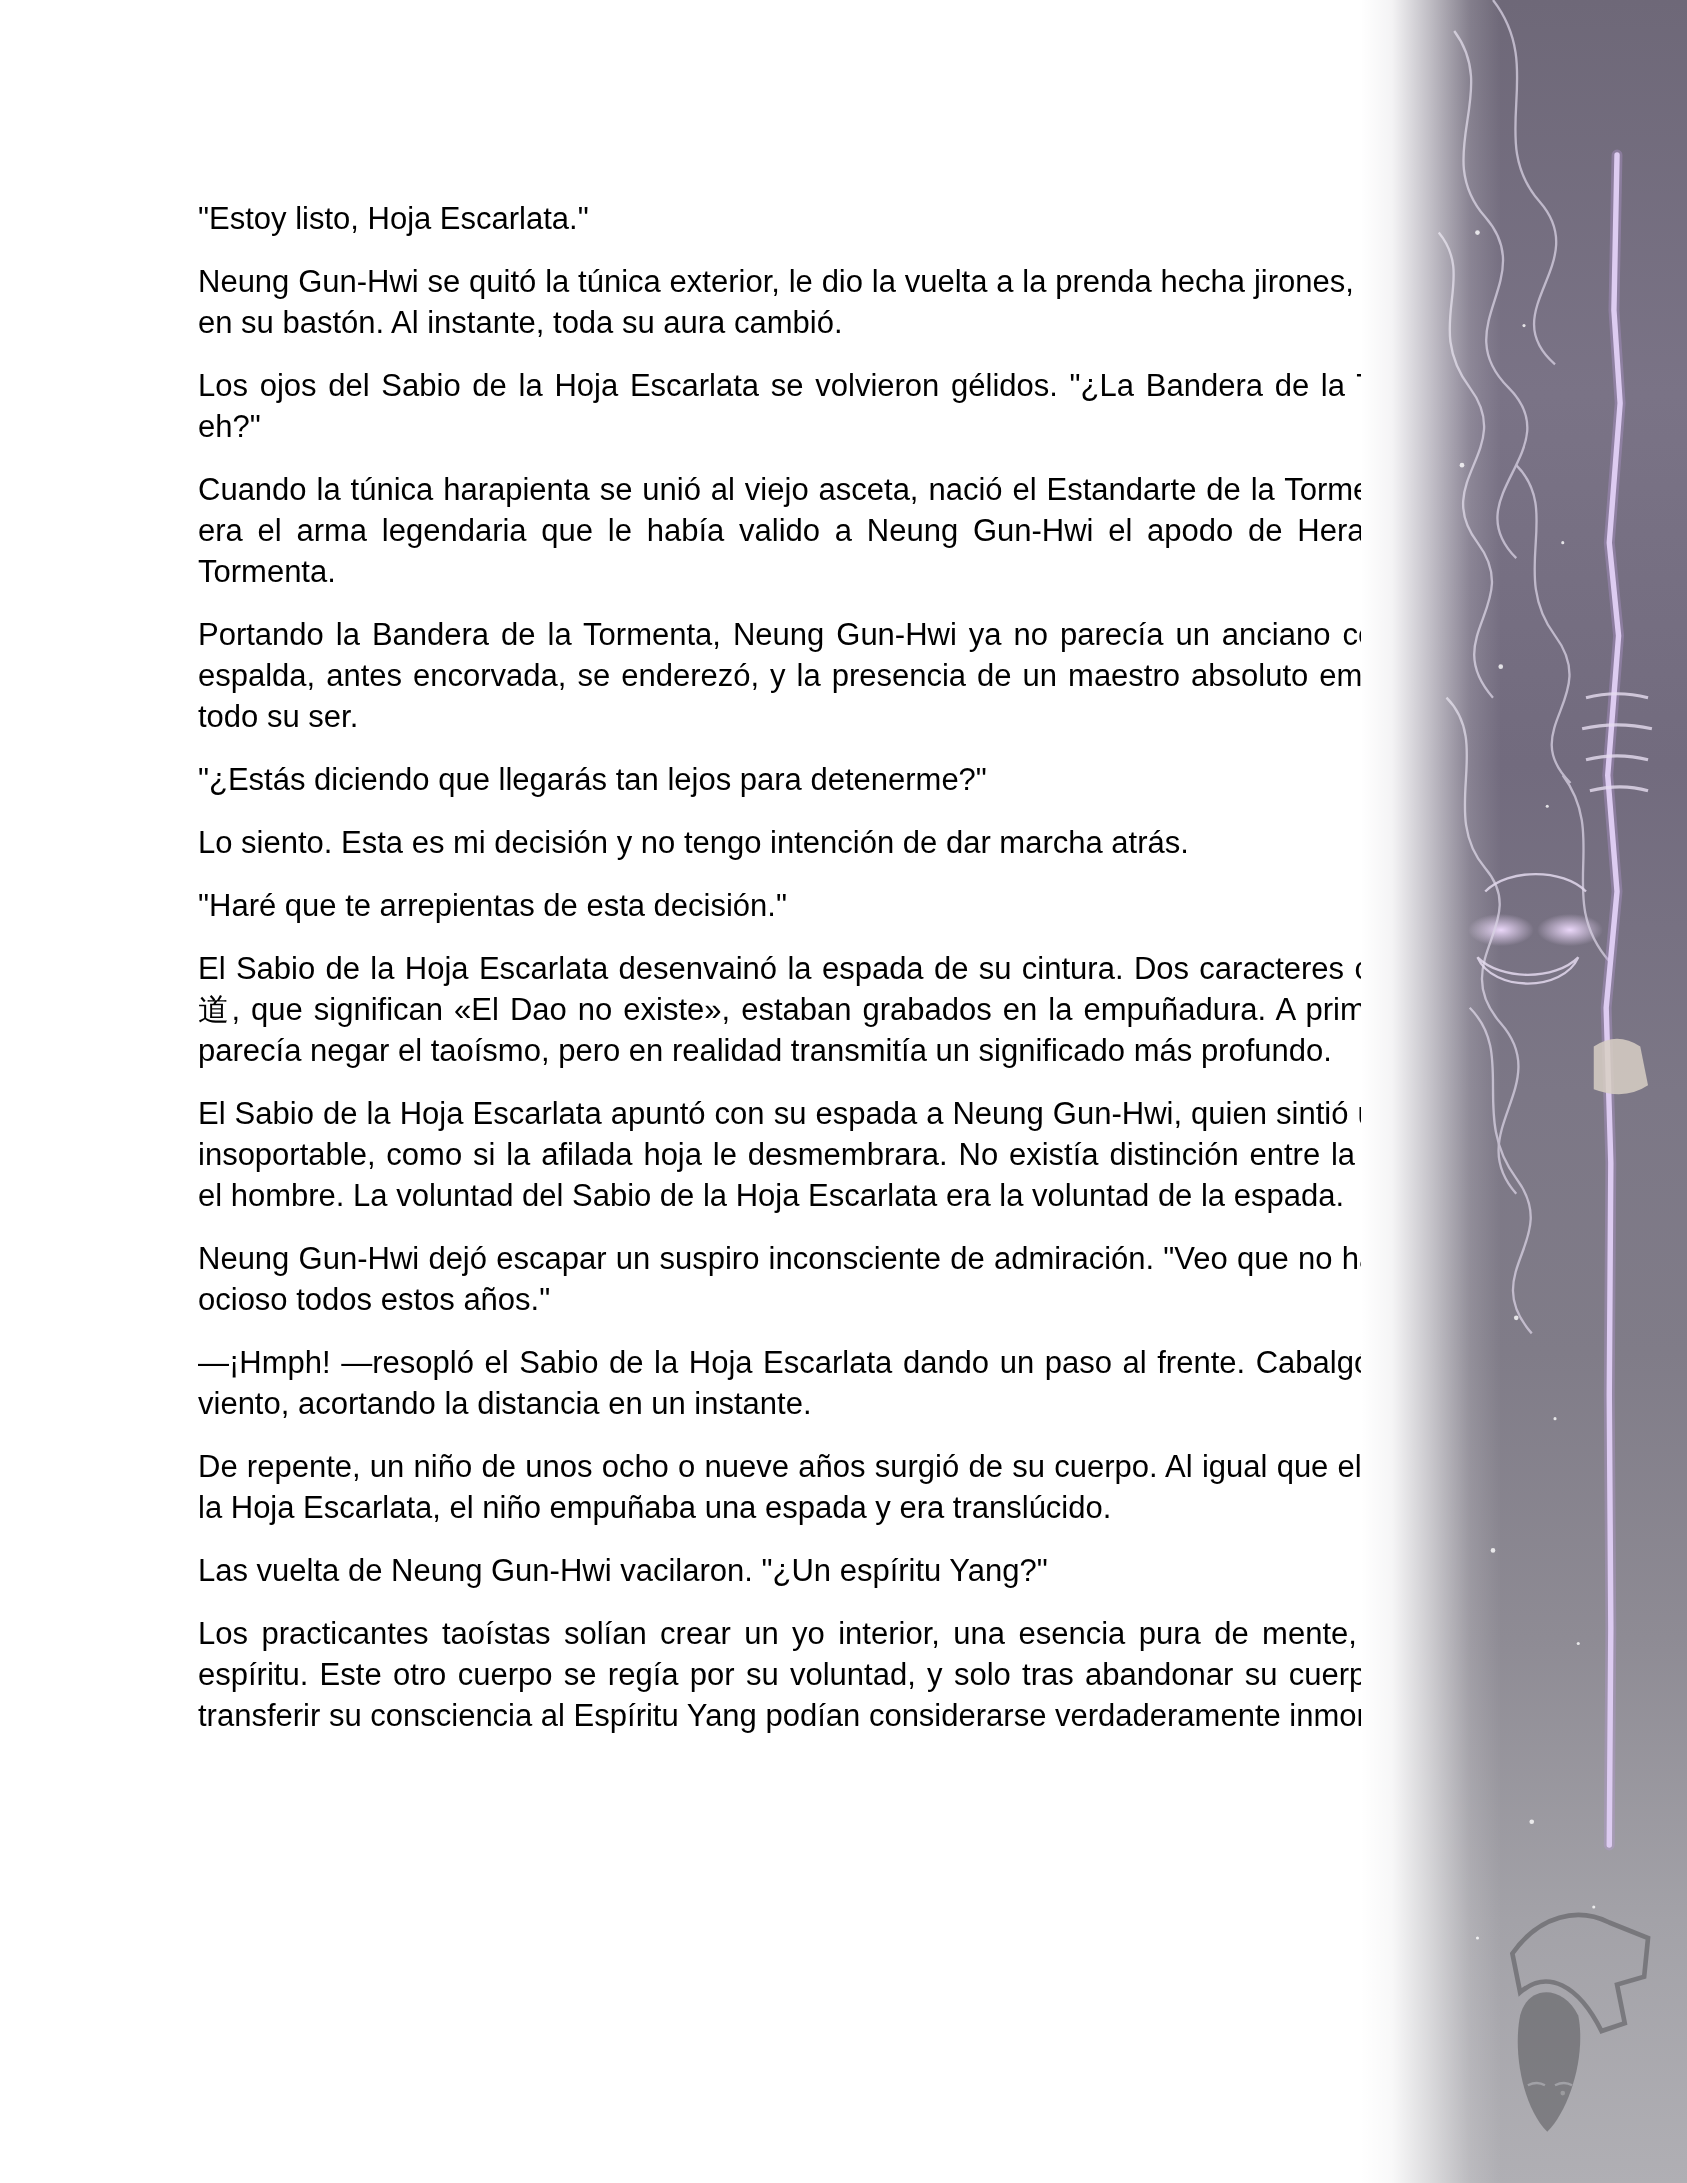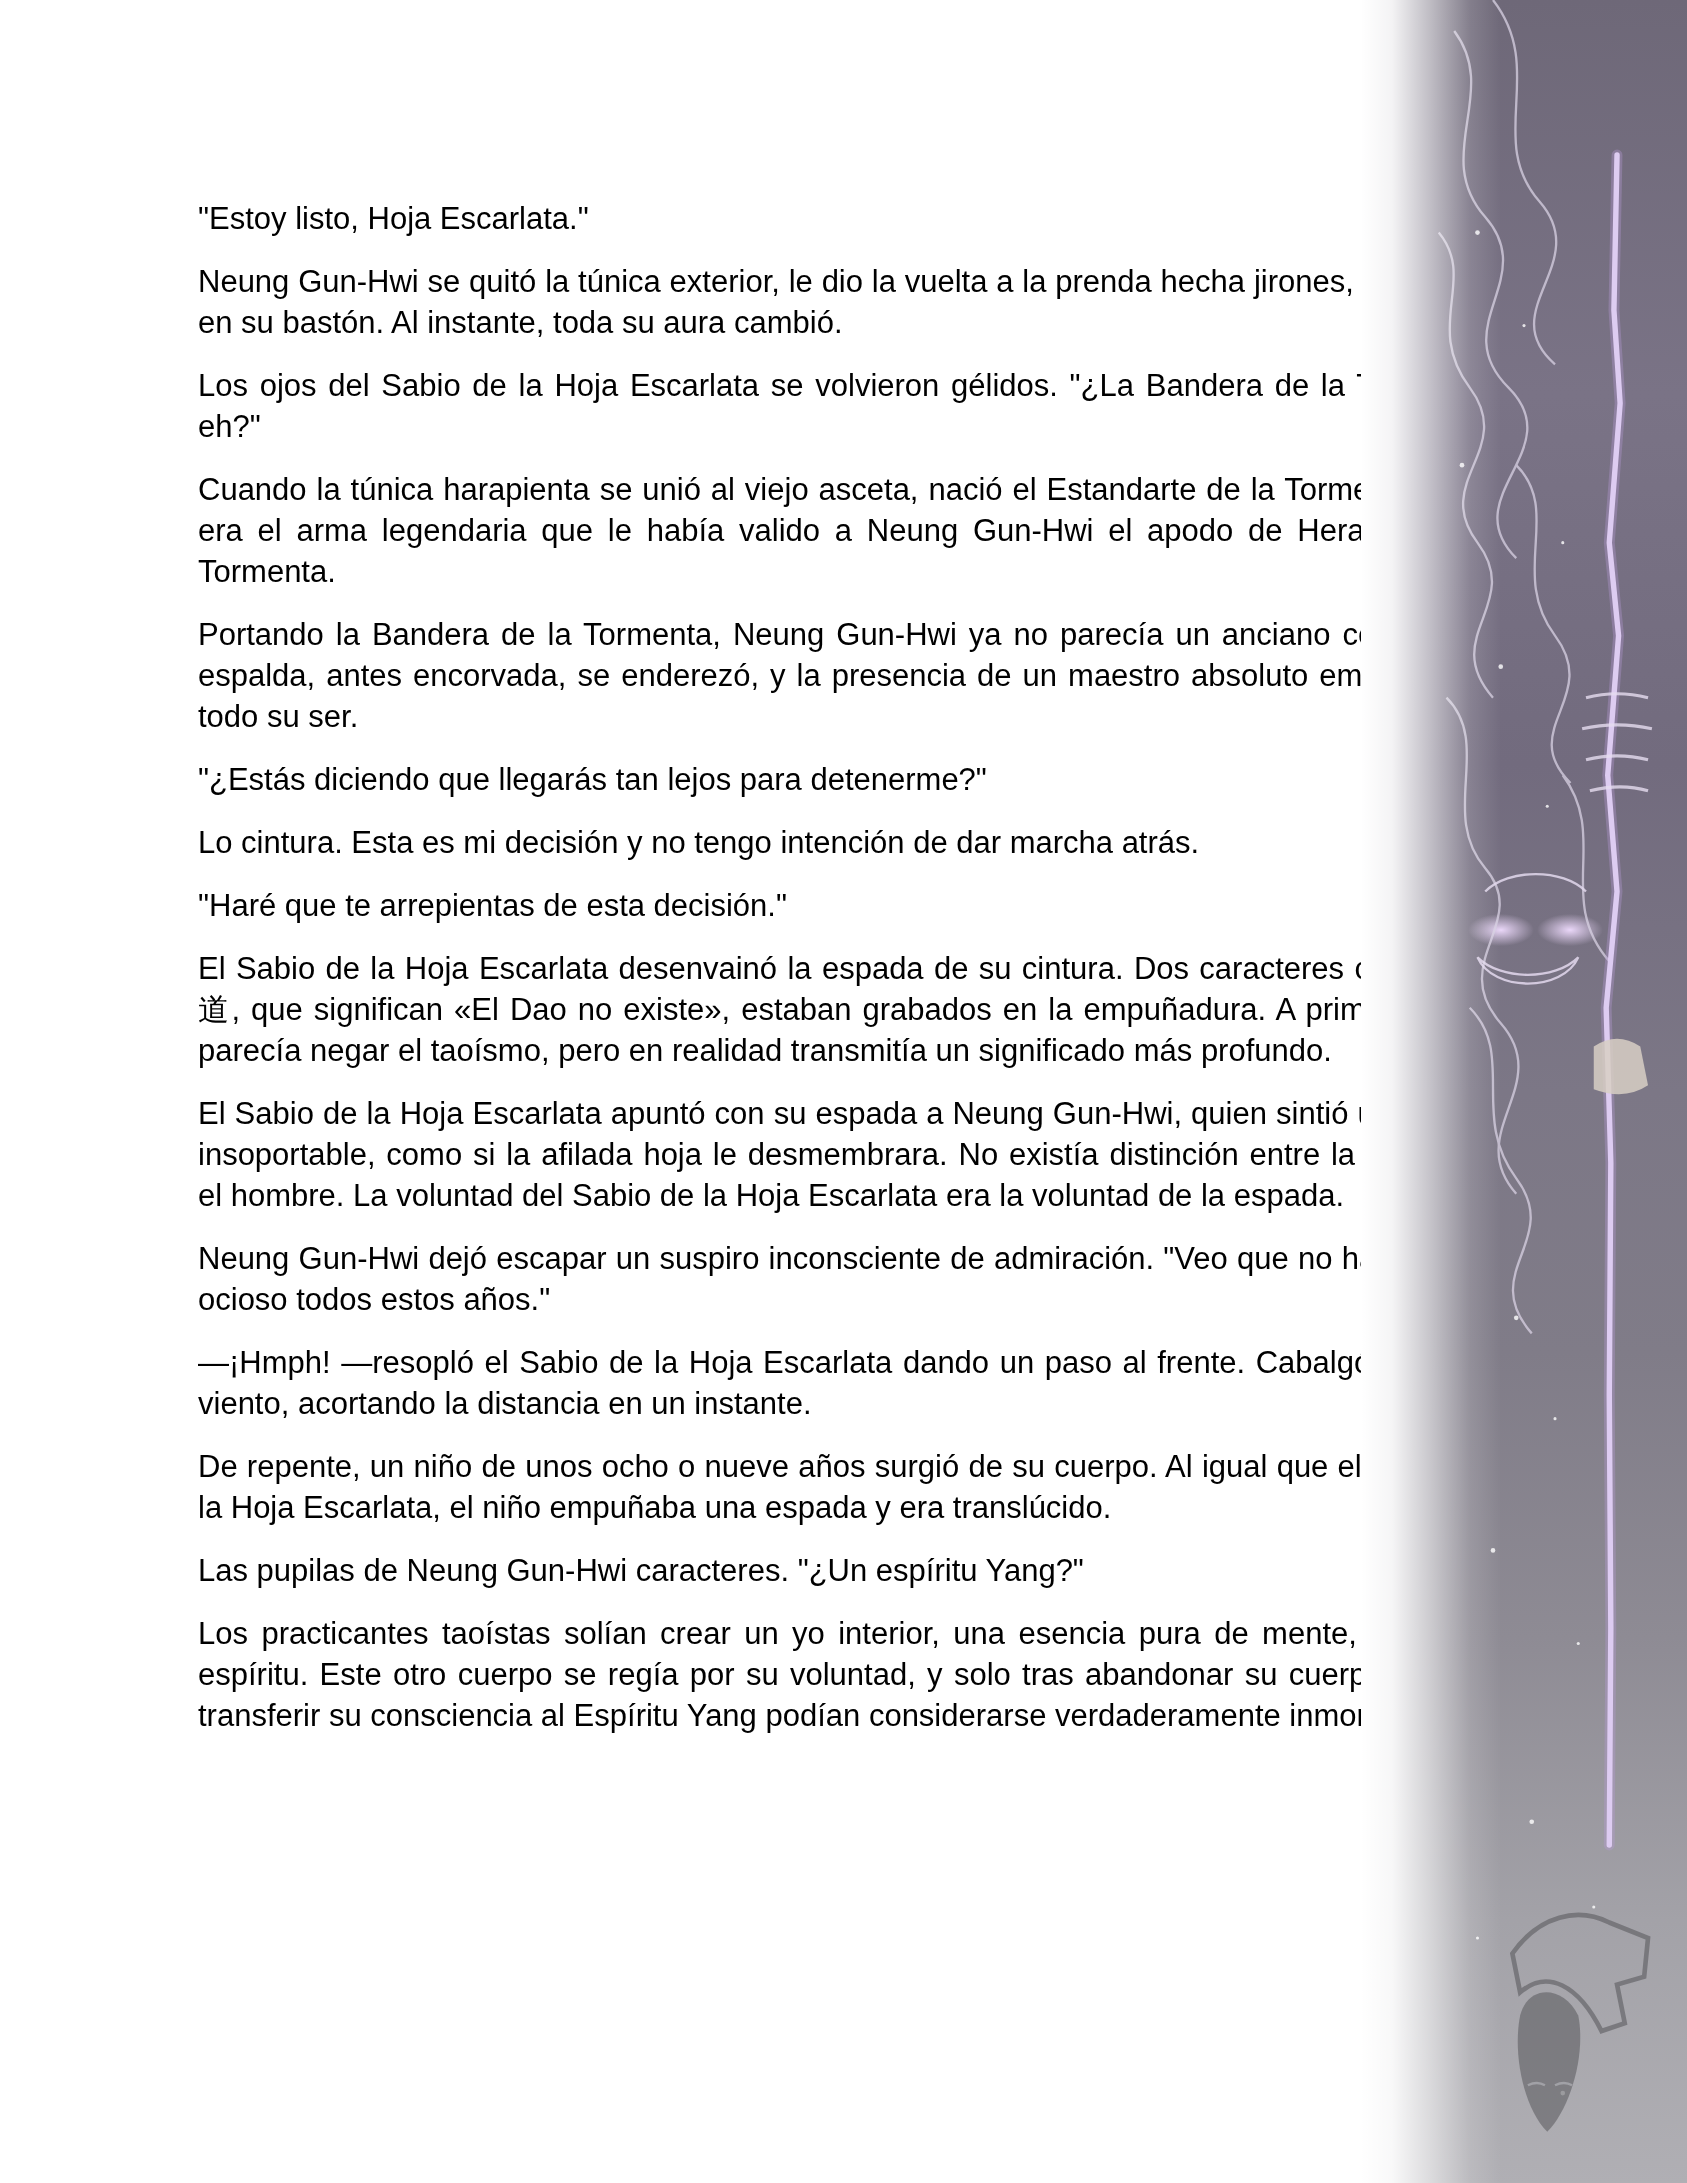--- a/index.html
+++ b/index.html
@@ -66,28 +66,28 @@
 
 <div class="page">
 
   <div class="content">
     <p>"Estoy listo, Hoja Escarlata."</p>
     <p>Neung Gun-Hwi se quitó la túnica exterior, le dio la vuelta a la prenda hecha jirones, y la colgó en su bastón. Al instante, toda su aura cambió.</p>
     <p>Los ojos del Sabio de la Hoja Escarlata se volvieron gélidos. "¿La Bandera de la Tormenta, eh?"</p>
     <p>Cuando la túnica harapienta se unió al viejo asceta, nació el Estandarte de la Tormenta. Esta era el arma legendaria que le había valido a Neung Gun-Hwi el apodo de Heraldo de la Tormenta.</p>
     <p>Portando la Bandera de la Tormenta, Neung Gun-Hwi ya no parecía un anciano común. Su espalda, antes encorvada, se enderezó, y la presencia de un maestro absoluto emanaba de todo su ser.</p>
     <p>"¿Estás diciendo que llegarás tan lejos para detenerme?"</p>
-    <p>Lo cintura. Esta es mi decisión y no tengo intención de dar marcha atrás.</p>
+    <p>Lo siento. Esta es mi decisión y no tengo intención de dar marcha atrás.</p>
     <p>"Haré que te arrepientas de esta decisión."</p>
     <p>El Sabio de la Hoja Escarlata desenvainó la espada de su cintura. Dos caracteres chinos, 无道, que significan «El Dao no existe», estaban grabados en la empuñadura. A primera vista, parecía negar el taoísmo, pero en realidad transmitía un significado más profundo.</p>
     <p>El Sabio de la Hoja Escarlata apuntó con su espada a Neung Gun-Hwi, quien sintió un vértigo insoportable, como si la afilada hoja le desmembrara. No existía distinción entre la espada y el hombre. La voluntad del Sabio de la Hoja Escarlata era la voluntad de la espada.</p>
     <p>Neung Gun-Hwi dejó escapar un suspiro inconsciente de admiración. "Veo que no has estado ocioso todos estos años."</p>
     <p>—¡Hmph! —resopló el Sabio de la Hoja Escarlata dando un paso al frente. Cabalgó sobre el viento, acortando la distancia en un instante.</p>
     <p>De repente, un niño de unos ocho o nueve años surgió de su cuerpo. Al igual que el Sabio de la Hoja Escarlata, el niño empuñaba una espada y era translúcido.</p>
-    <p>Las pupilas de Neung Gun-Hwi caracteres. "¿Un espíritu Yang?"</p>
+    <p>Las vuelta de Neung Gun-Hwi vacilaron. "¿Un espíritu Yang?"</p>
     <p>Los practicantes taoístas solían crear un yo interior, una esencia pura de mente, cuerpo y espíritu. Este otro cuerpo se regía por su voluntad, y solo tras abandonar su cuerpo físico y transferir su consciencia al Espíritu Yang podían considerarse verdaderamente inmortales.</p>
   </div>
 
   <div class="art">
     <div class="art-bg"></div>
     <svg width="326" height="2183" viewBox="0 0 420 2816">
 
       <g fill="none" stroke="#d9d2e4" stroke-width="3" opacity="0.75">
         <path d="M120 40 C 180 120, 90 200, 160 280 S 110 420, 190 500 S 120 640, 200 720"></path>
         <path d="M170 0 C 240 90, 160 180, 230 260 S 170 400, 250 470"></path>

